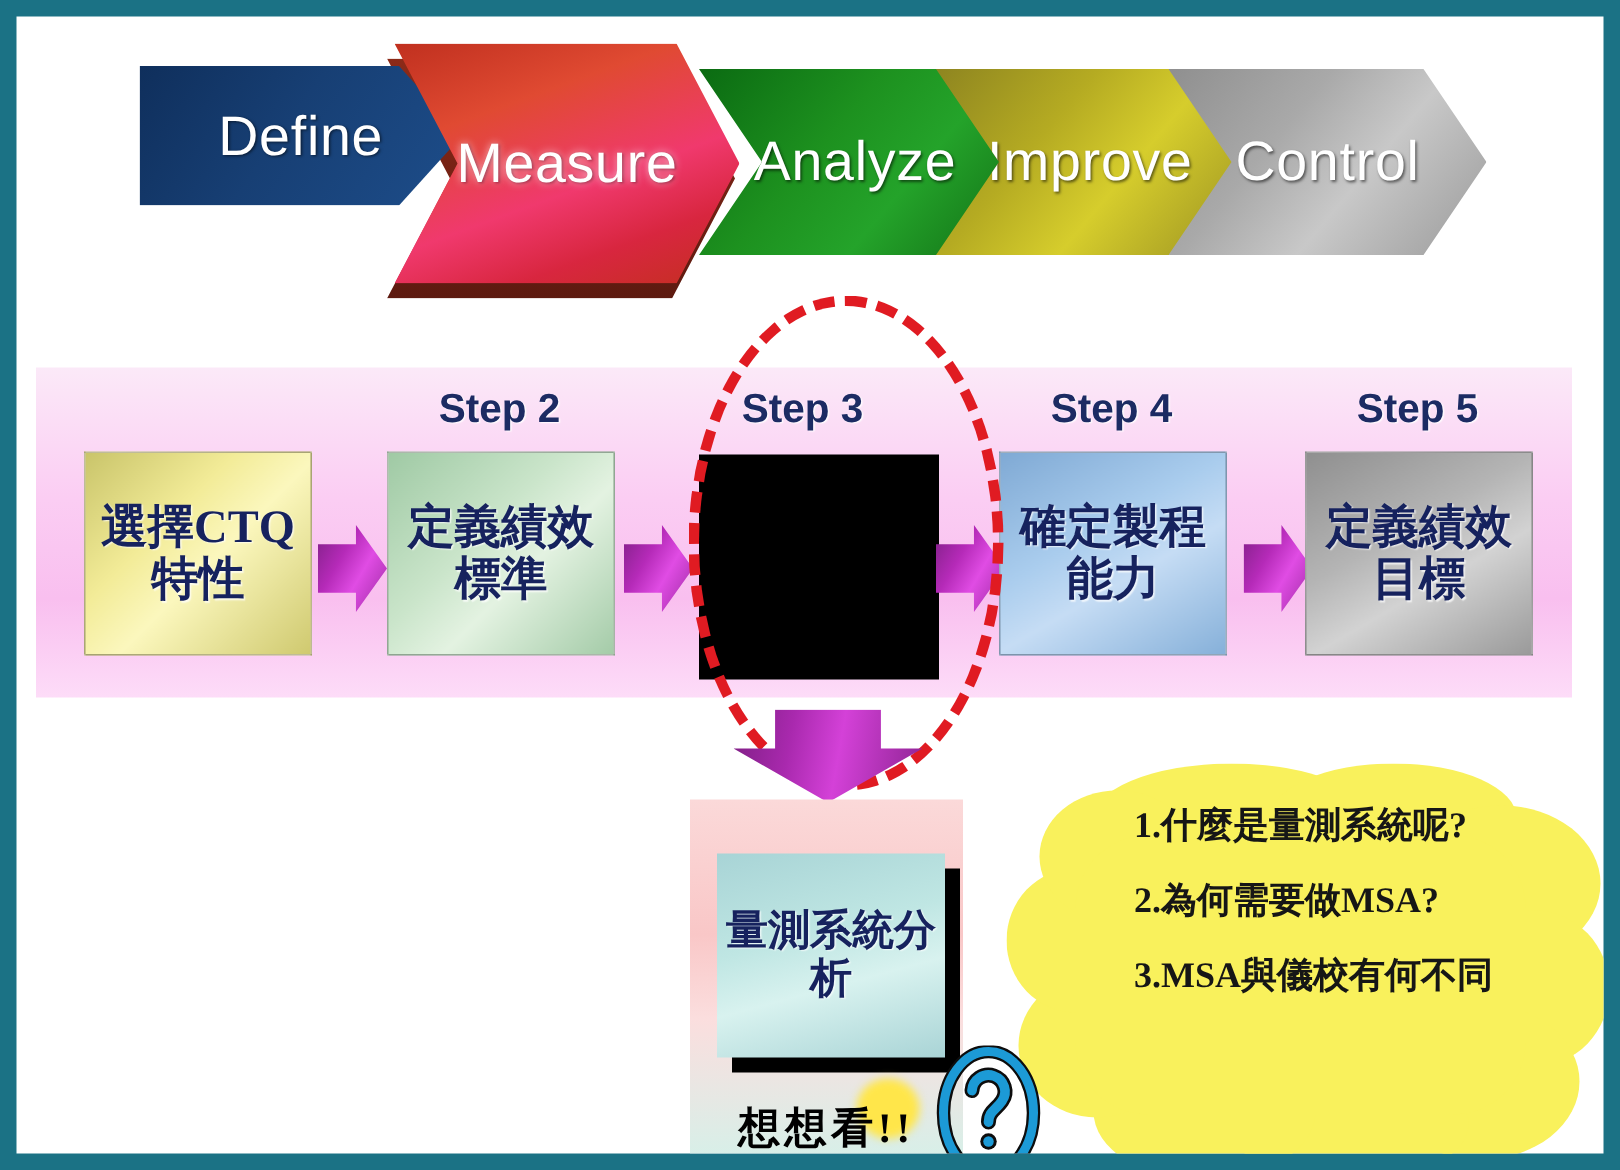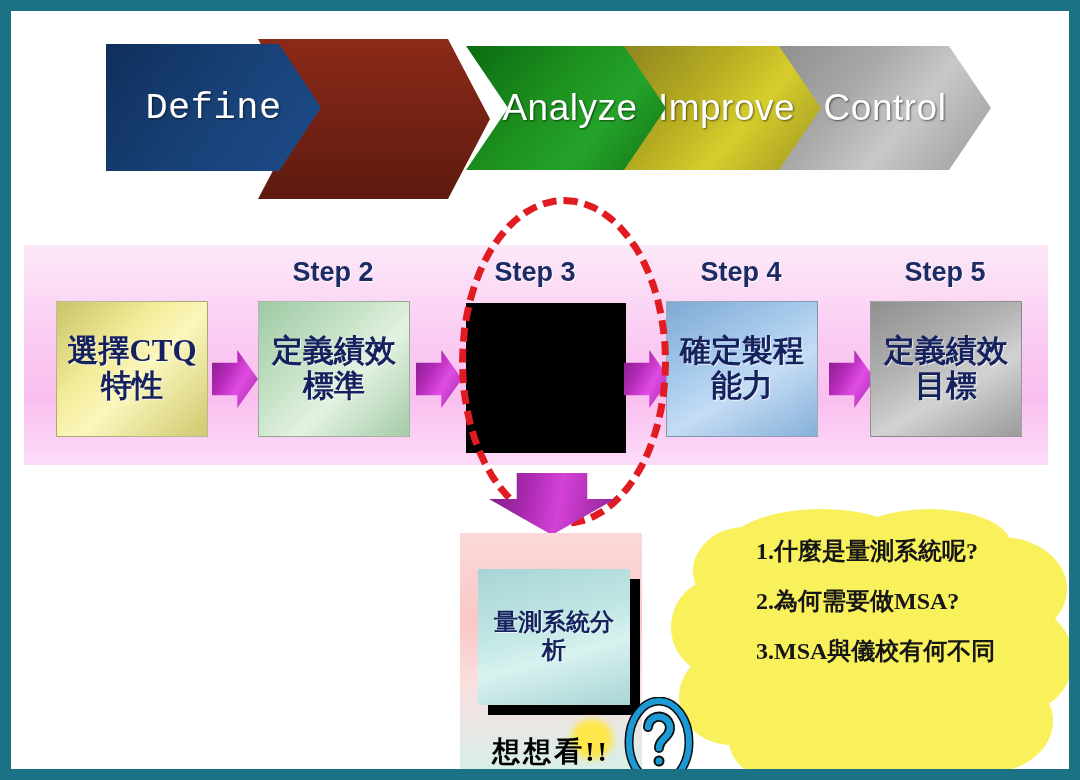--- a/index.html
+++ b/index.html
@@ -34,22 +34,22 @@
     -webkit-clip-path: polygon(0 0, calc(100% - 42px) 0, 100% 50%, calc(100% - 42px) 100%, 0 100%);
     clip-path: polygon(0 0, calc(100% - 42px) 0, 100% 50%, calc(100% - 42px) 100%, 0 100%);
   }
   .chev-shadow{
     position:absolute;
     background: linear-gradient(180deg,#8c2a18,#5d1a10);
     -webkit-clip-path: polygon(0 0, calc(100% - 42px) 0, 100% 50%, calc(100% - 42px) 100%, 0 100%, 42px 50%);
     clip-path: polygon(0 0, calc(100% - 42px) 0, 100% 50%, calc(100% - 42px) 100%, 0 100%, 42px 50%);
   }
 
-  #chev-define{ left:95px;  top:33px;  width:215px; height:127px;
-     background: linear-gradient(125deg,#0f2f5c 0%,#173f74 45%,#1d4d8a 100%); font-family: Liberation Mono, monospace; }
+  #chev-define{ left:82px;  top:33px;  width:215px; height:93px;
+     background: linear-gradient(125deg,#0f2f5c 0%,#173f74 45%,#1d4d8a 100%); }
   #chev-measure{ left:252px; top:18px;  width:230px; height:160px;
      background: linear-gradient(160deg,#c0301f 0%,#e04a32 28%,#f0396d 58%,#d8263f 78%,#c3301f 100%); }
   #chev-measure-sh{ left:247px; top:28px; width:232px; height:160px; }
   #chev-analyze{ left:455px; top:35px;  width:208px; height:124px;
      background: linear-gradient(130deg,#0b6b12 0%,#1d911f 40%,#24a32a 65%,#127016 100%); }
   #chev-improve{ left:613px; top:35px;  width:205px; height:124px;
      background: linear-gradient(130deg,#8e8520 0%,#b5ab22 35%,#d6cd2c 60%,#9a9122 100%); }
   #chev-control{ left:768px; top:35px;  width:212px; height:124px;
      background: linear-gradient(130deg,#8f8f8f 0%,#a9a9a9 35%,#c8c8c8 60%,#9a9a9a 100%); }
   #chev-measure .lbl{ color:#ffffff; text-shadow:0 0 6px rgba(255,255,255,.65),1px 1px 2px rgba(120,0,30,.8); }
@@ -108,21 +108,21 @@
   
   #msa-wrap{
     position:absolute; left:449px; top:522px; width:182px; height:236px;
     background: linear-gradient(180deg,#fbd9d9 0%,#f9c7c7 38%,#fbdede 62%,#d8efe8 100%);
   }
   #msa-shadow{ position:absolute; left:477px; top:568px; width:152px; height:136px; background:#000; }
   #msa-box{
     position:absolute; left:467px; top:558px; width:152px; height:136px;
     display:flex; flex-direction:column; align-items:center; justify-content:center;
     font-family:"Liberation Serif", serif;
-    font-size:24px; line-height:1.15; font-weight:bold; color:#16225e;
+    font-size:28px; line-height:1.15; font-weight:bold; color:#16225e;
     background: linear-gradient(165deg,#a8d4d6 0%,#bfe6e3 40%,#d8f2ef 62%,#a9d4d6 100%);
     text-shadow:1px 1px 1px rgba(255,255,255,.7);
   }
   #think-text{
     position:absolute; left:449px; top:722px; width:182px; text-align:center;
     font-family:"Liberation Serif", serif;
     font-size:28px; font-weight:bold; color:#000;
     letter-spacing:3px;
   }
   #think-glow{
@@ -145,20 +145,23 @@
 </head>
 <body>
 
 <div id="canvas">
 
   <div id="dmaic">
     <div class="chev-shadow" id="chev-measure-sh"></div>
 
     <div class="chev first" id="chev-define">
       <span class="lbl">Define</span>
+    </div>
+    <div class="chev" id="chev-measure">
+      <span class="lbl">Measure</span>
     </div>
     <div class="chev" id="chev-analyze">
       <span class="lbl">Analyze</span>
     </div>
     <div class="chev" id="chev-improve">
       <span class="lbl">Improve</span>
     </div>
     <div class="chev" id="chev-control">
       <span class="lbl">Control</span>
     </div>

